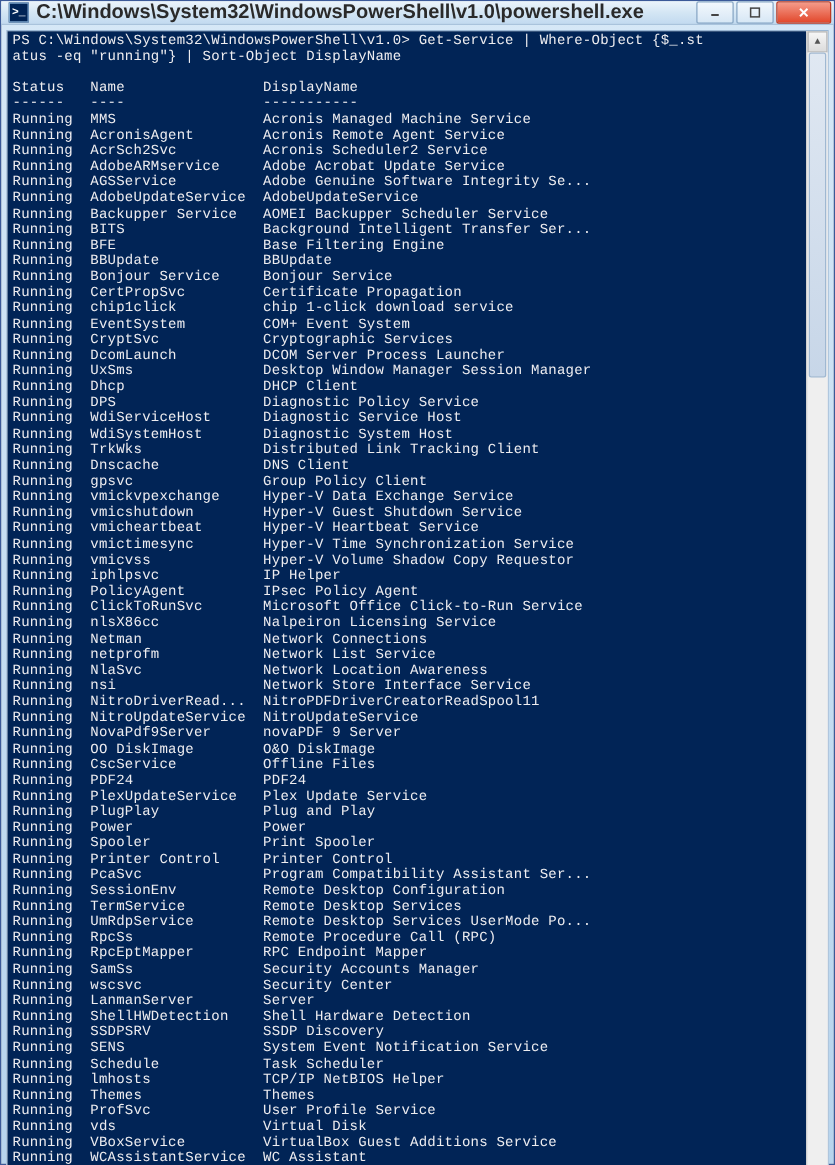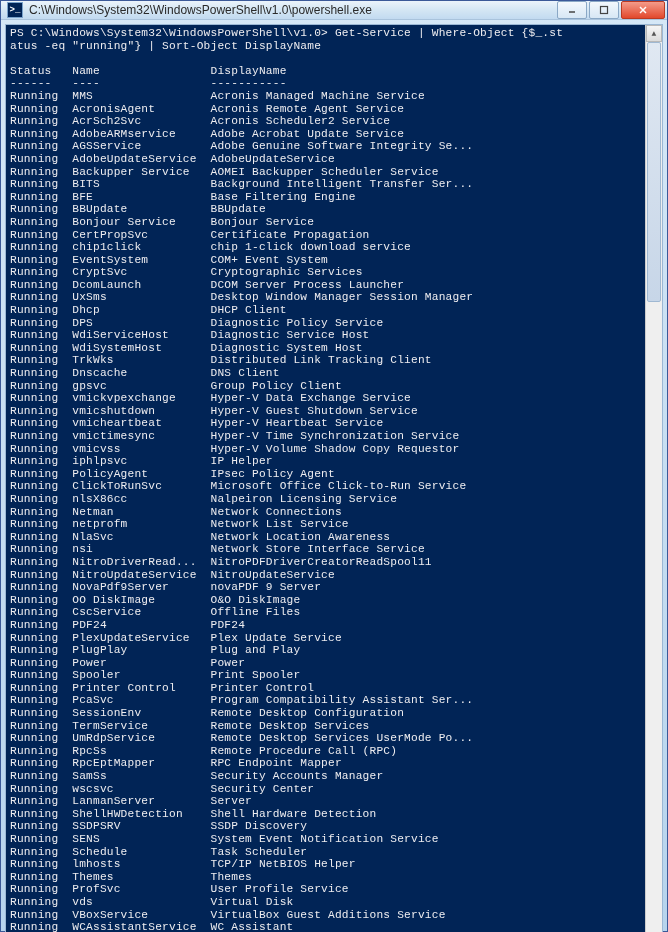--- a/index.html
+++ b/index.html
@@ -41,23 +41,24 @@
       justify-content: center;
       color: #fff;
       font-size: 9px;
       font-weight: bold;
       border: 1px solid #7aa3cc;
     }
     .titlebar-text {
       flex: 1;
       color: #2a2a2a;
       font-family: "Segoe UI", Tahoma, sans-serif;
-      font-size: 12px;
+      font-size: 16px;
       white-space: nowrap;
       overflow: hidden;
+      font-weight: bold;
     }
     .window-controls {
       display: flex;
       gap: 0;
       margin-right: 2px;
     }
     .win-btn {
       width: 30px;
       height: 18px;
       border: 1px solid #8aa8c6;

